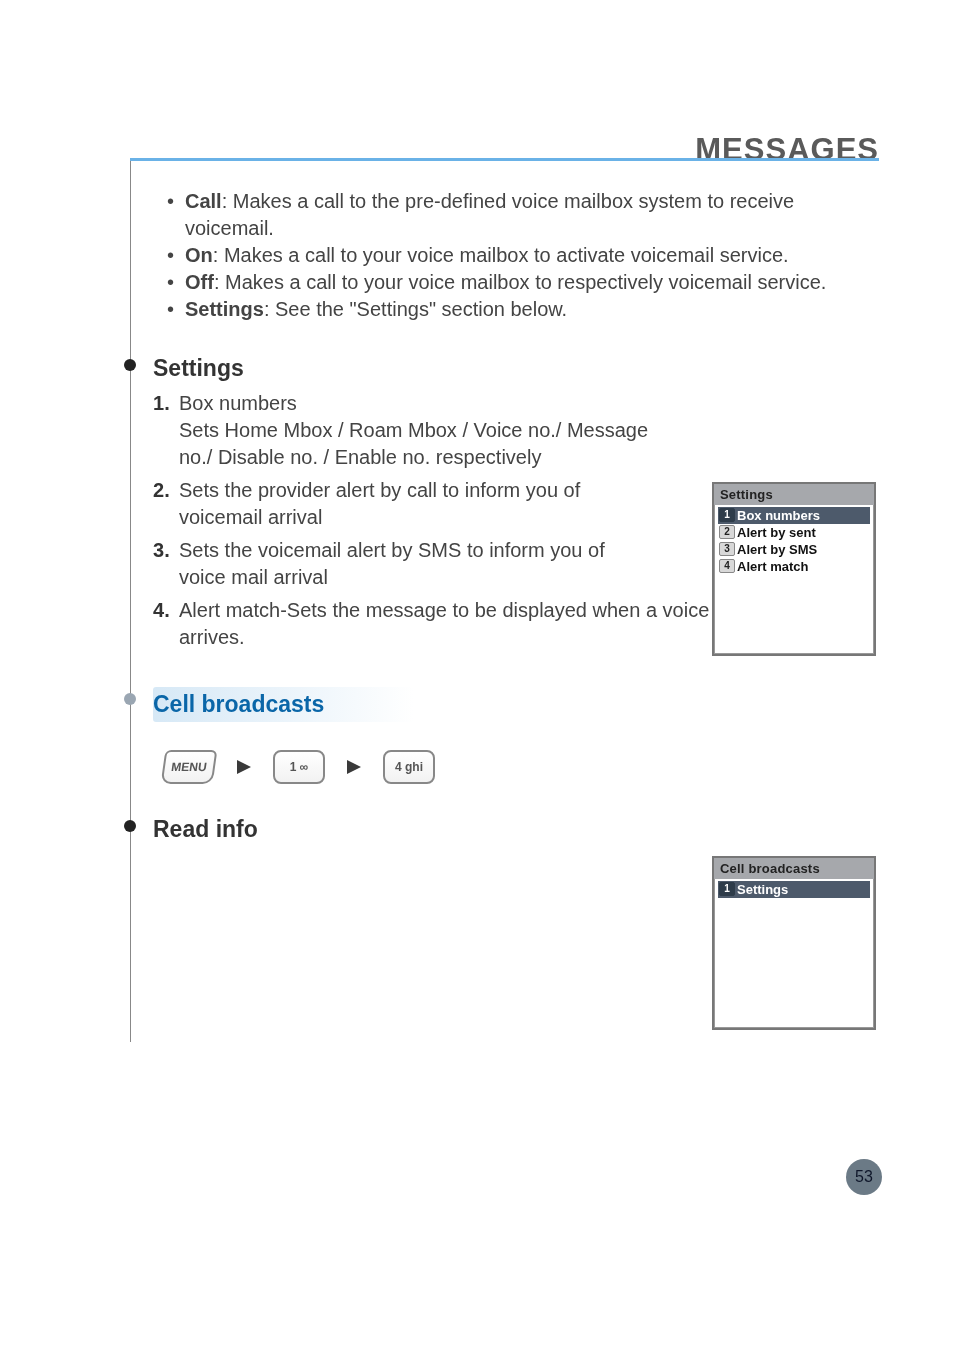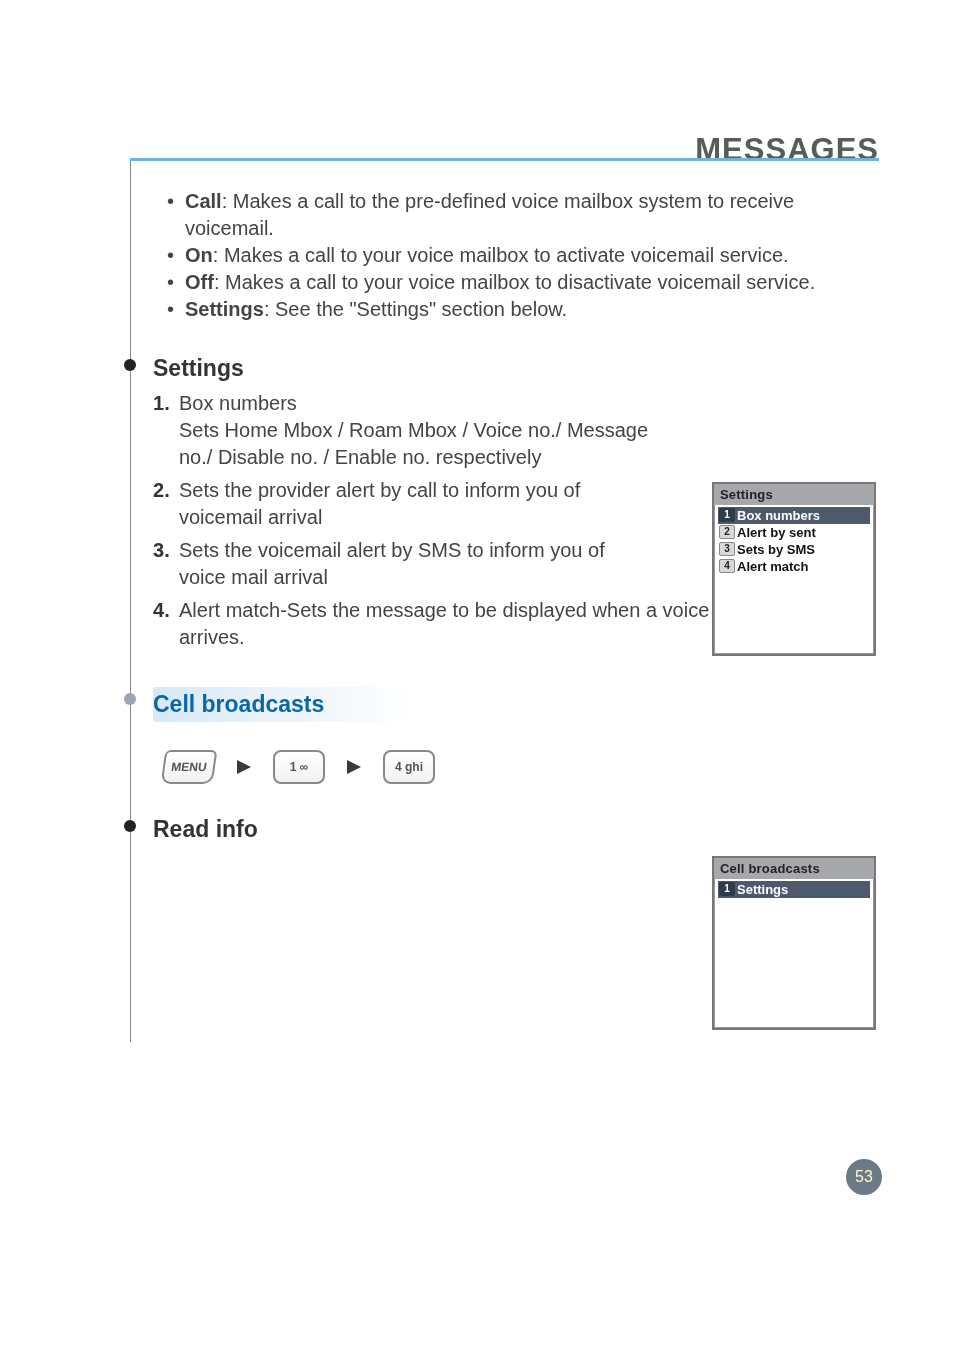--- a/index.html
+++ b/index.html
@@ -199,40 +199,40 @@
   }
 
   .page-number {
     position: absolute;
     right: 72px;
     bottom: 155px;
     width: 36px;
     height: 36px;
     border-radius: 50%;
     background: #6b7a86;
-    color: #fef9c3;
+    color: #0f172a;
     font-size: 16px;
     display: flex;
     align-items: center;
     justify-content: center;
   }
 </style>
 </head>
 <body>
 
 <div class="page-header">MESSAGES</div>
 <div class="header-rule"></div>
 <div class="left-rule"></div>
 
 <div class="content">
 
   <ul class="bullets">
     <li><span class="bold">Call</span><span>: Makes a call to the pre-defined voice mailbox system to receive voicemail.</span></li>
     <li><span class="bold">On</span><span>: Makes a call to your voice mailbox to activate voicemail service.</span></li>
-    <li><span class="bold">Off</span><span>: Makes a call to your voice mailbox to disactivate voicemail service.</span></li>
+    <li><span class="bold">Off</span><span>: Makes a call to your voice mailbox to respectively voicemail service.</span></li>
     <li><span class="bold">Settings</span><span>: See the "Settings" section below.</span></li>
   </ul>
 
   <div class="section-row">
     <span class="section-marker marker-black"></span>
     <span class="sub-heading">Settings</span>
     <ol class="nums">
       <li style="white-space:pre-line">Box numbers
 Sets Home Mbox / Roam Mbox / Voice no./ Message no./ Disable no. / Enable no. respectively</li>
       <li>Sets the provider alert by call to inform you of voicemail arrival</li>
@@ -258,21 +258,21 @@
     <span class="section-marker marker-black"></span>
     <span class="sub-heading">Read info</span>
   </div>
 </div>
 
 <div class="phone-shot" style="top:482px; right:78px; height:170px">
   <div class="phone-title">Settings</div>
   <div class="phone-list">
     <div class="phone-item selected"><span class="idx">1</span><span>Box numbers</span></div>
     <div class="phone-item"><span class="idx">2</span><span>Alert by sent</span></div>
-    <div class="phone-item"><span class="idx">3</span><span>Sets by SMS</span></div>
+    <div class="phone-item"><span class="idx">3</span><span>Alert by SMS</span></div>
     <div class="phone-item"><span class="idx">4</span><span>Alert match</span></div>
   </div>
 </div>
 
 <div class="phone-shot" style="top:856px; right:78px; height:170px">
   <div class="phone-title">Cell broadcasts</div>
   <div class="phone-list">
     <div class="phone-item selected"><span class="idx">1</span><span>Settings</span></div>
   </div>
 </div>

